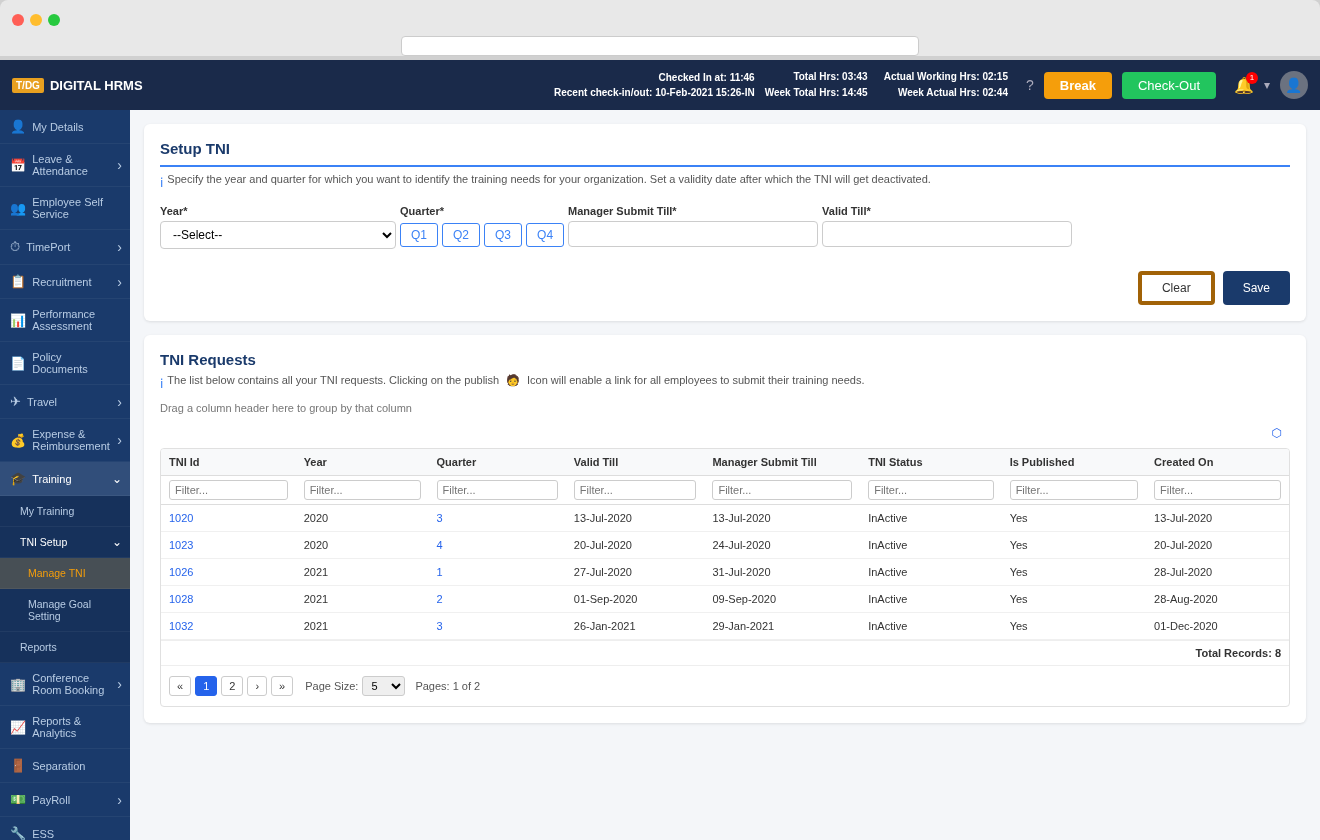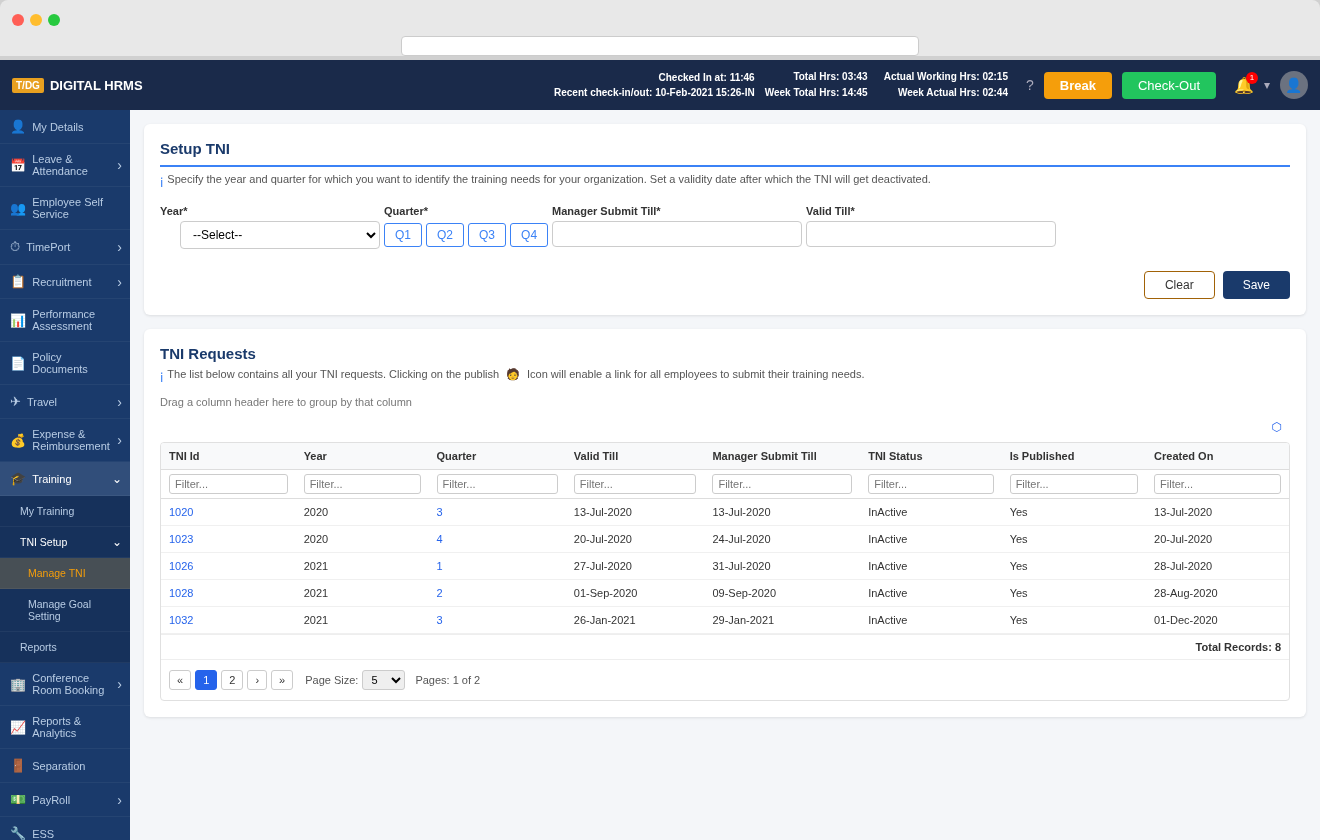--- a/index.html
+++ b/index.html
@@ -220,23 +220,22 @@
     .form-label {
       font-size: 11px;
       font-weight: bold;
       color: #333;
     }
     .form-select {
       padding: 5px 8px;
       border: 1px solid #ccc;
       border-radius: 4px;
       font-size: 12px;
-      width: 200px;
+      width: 236px;
       background: white;
-      margin-left: 20px;
     }
     .quarter-buttons {
       display: flex;
       gap: 4px;
       margin-top: 2px;
     }
     .quarter-btn {
       padding: 4px 10px;
       border: 1px solid #3b82f6;
       border-radius: 3px;
@@ -254,21 +253,21 @@
     }
     .form-actions {
       display: flex;
       justify-content: flex-end;
       gap: 8px;
       padding-top: 8px;
     }
     .btn-clear {
       padding: 6px 20px;
       background: white;
-      border: 1px solid #a16207;
+      border: 4px solid #a16207;
       border-radius: 4px;
       cursor: pointer;
       font-size: 12px;
       color: #333;
     }
     .btn-save {
       padding: 6px 20px;
       background: #1a3a6b;
       color: white;
       border: none;

